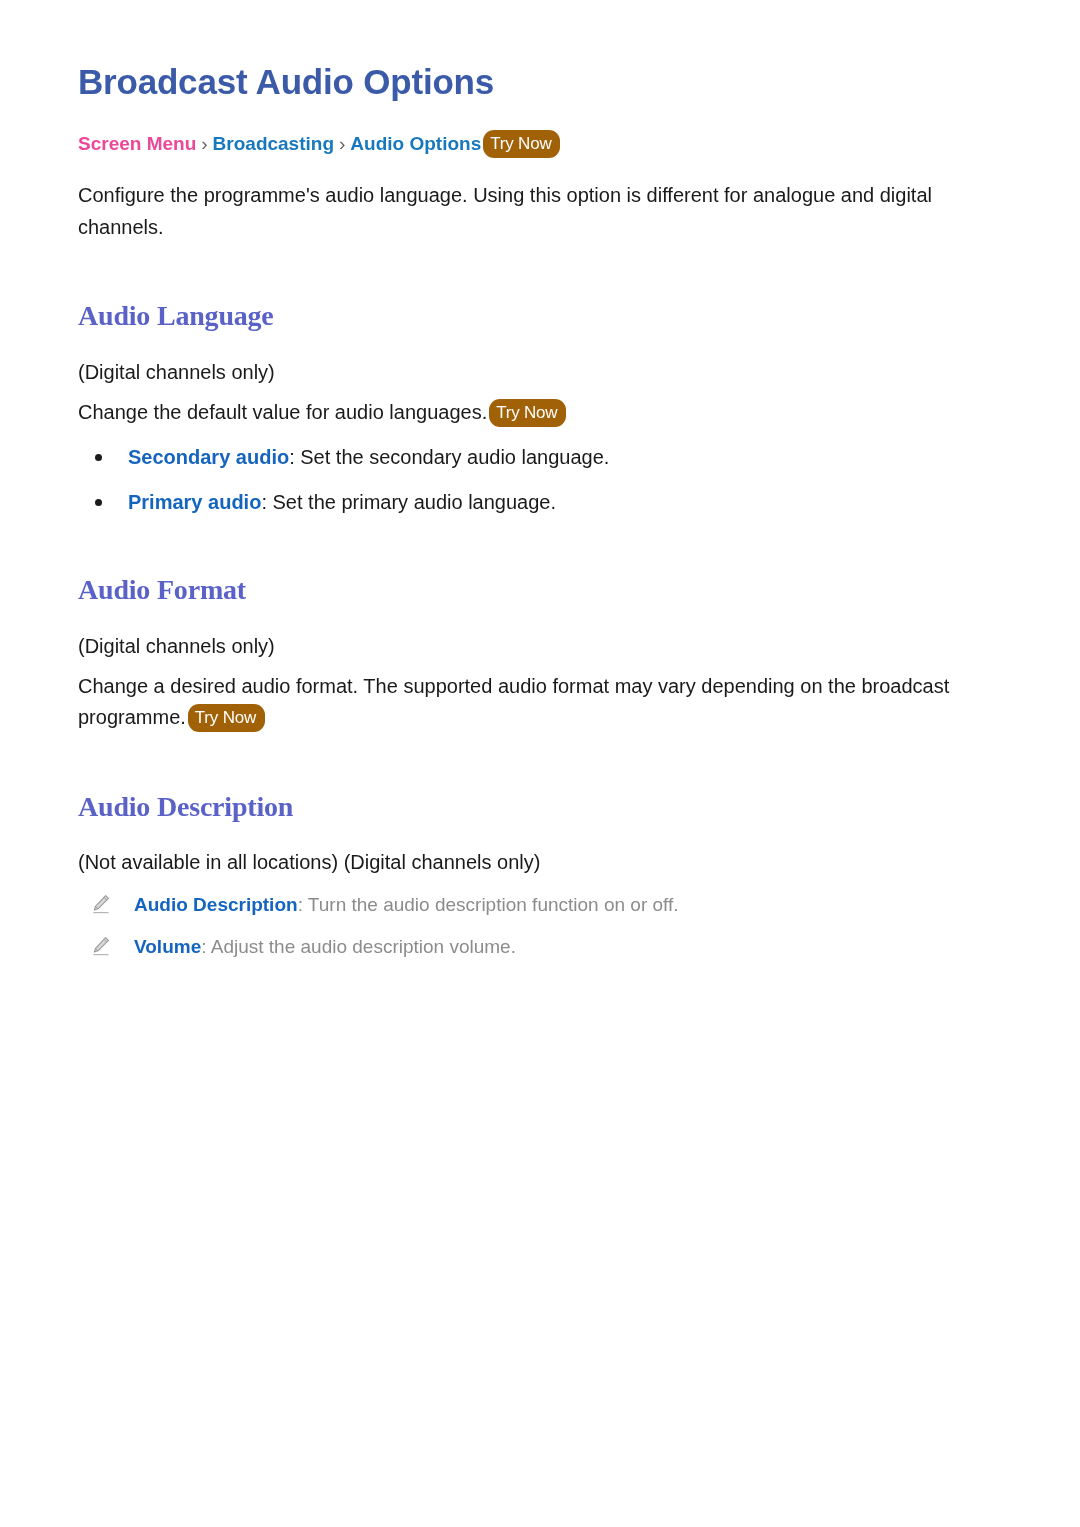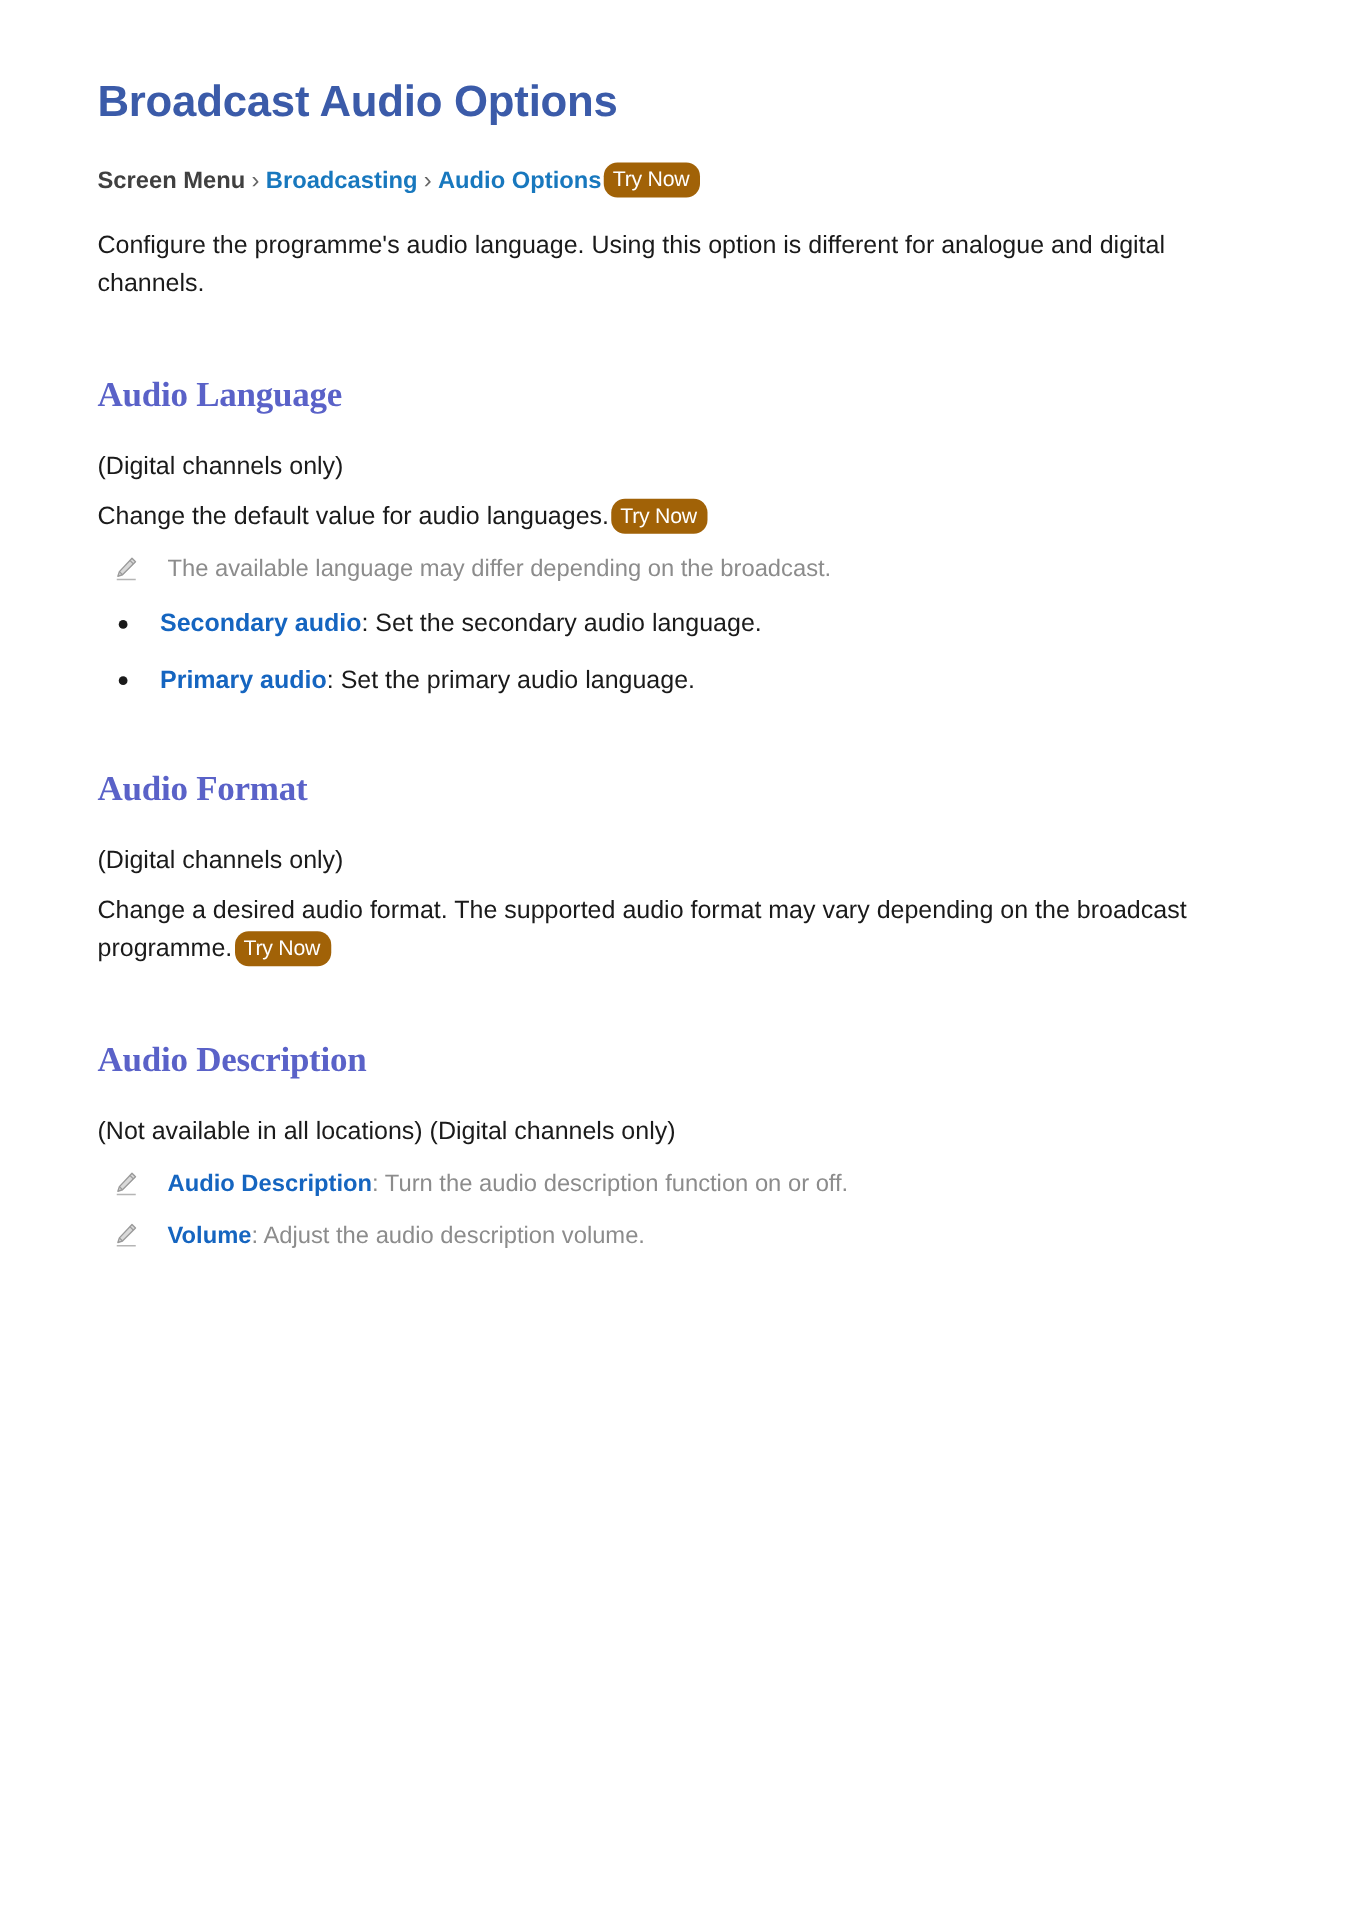--- a/index.html
+++ b/index.html
@@ -33,21 +33,21 @@
   }
 
   
   .breadcrumb {
     font-size: 19px;
     font-weight: bold;
     line-height: 1.4;
     margin: 0 0 22px 0;
     white-space: nowrap;
   }
-  .crumb-root { color: #404040; }
+  .crumb-root { color: #ec4899; }
   .crumb-link { color: #1878be; }
   .crumb-sep {
     color: #666666;
     font-weight: normal;
     padding: 0 5px;
   }
 
   
   .try-now {
     display: inline-block;
@@ -149,80 +149,69 @@
   <p class="body-text">Configure the programme's audio language. Using this option is different for analogue and digital channels.</p>
 
   <h2 class="section-title">Audio Language</h2>
 
   <p class="note-line">(Digital channels only)</p>
 
   <p class="note-line">
     <span>Change the default value for audio languages.</span><span class="try-now">Try Now</span>
   </p>
 
+
+  <div class="bullet-row">
+    <span class="bullet-dot"></span>
+    <span class="bullet-text">
+      <span class="label">Secondary audio</span><span>: Set the secondary audio language.</span>
+    </span>
+  </div>
+
+  <div class="bullet-row">
+    <span class="bullet-dot"></span>
+    <span class="bullet-text">
+      <span class="label">Primary audio</span><span>: Set the primary audio language.</span>
+    </span>
+  </div>
+
+  <h2 class="section-title">Audio Format</h2>
+
+  <p class="note-line">(Digital channels only)</p>
+
+  <p class="body-text">
+    <span>Change a desired audio format. The supported audio format may vary depending on the broadcast programme.</span><span class="try-now">Try Now</span>
+  </p>
+
+  <h2 class="section-title">Audio Description</h2>
+
+  <p class="note-line">(Not available in all locations) (Digital channels only)</p>
+
+
   <div class="note-row">
     <span class="pencil-icon">
       <svg viewBox="0 0 22 22" width="22" height="22" aria-hidden="true">
         <path d="M15.6 2.6 L18.4 5.4 L8.0 15.8 L4.3 17.0 L5.5 13.3 Z" fill="#d9d9d9" stroke="#9a9a9a" stroke-width="1.1" stroke-linejoin="round"></path>
         <path d="M13.9 4.3 L16.7 7.1" stroke="#9a9a9a" stroke-width="1" fill="none"></path>
         <path d="M5.5 13.3 L8.0 15.8" stroke="#9a9a9a" stroke-width="1" fill="none"></path>
         <path d="M3.4 19.6 L18.6 19.6" stroke="#b5b5b5" stroke-width="1.2" fill="none"></path>
       </svg>
     </span>
-    <span class="note-text">The available language may differ depending on the broadcast.</span>
-  </div>
-
-  <div class="bullet-row">
-    <span class="bullet-dot"></span>
-    <span class="bullet-text">
-      <span class="label">Secondary audio</span><span>: Set the secondary audio language.</span>
-    </span>
-  </div>
-
-  <div class="bullet-row">
-    <span class="bullet-dot"></span>
-    <span class="bullet-text">
-      <span class="label">Primary audio</span><span>: Set the primary audio language.</span>
-    </span>
-  </div>
-
-  <h2 class="section-title">Audio Format</h2>
-
-  <p class="note-line">(Digital channels only)</p>
-
-  <p class="body-text">
-    <span>Change a desired audio format. The supported audio format may vary depending on the broadcast programme.</span><span class="try-now">Try Now</span>
-  </p>
-
-  <h2 class="section-title">Audio Description</h2>
-
-  <p class="note-line">(Not available in all locations) (Digital channels only)</p>
-
+    <span class="note-text">
+      <span class="label">Audio Description</span><span>: Turn the audio description function on or off.</span>
+    </span>
+  </div>
 
   <div class="note-row">
     <span class="pencil-icon">
       <svg viewBox="0 0 22 22" width="22" height="22" aria-hidden="true">
         <path d="M15.6 2.6 L18.4 5.4 L8.0 15.8 L4.3 17.0 L5.5 13.3 Z" fill="#d9d9d9" stroke="#9a9a9a" stroke-width="1.1" stroke-linejoin="round"></path>
         <path d="M13.9 4.3 L16.7 7.1" stroke="#9a9a9a" stroke-width="1" fill="none"></path>
         <path d="M5.5 13.3 L8.0 15.8" stroke="#9a9a9a" stroke-width="1" fill="none"></path>
         <path d="M3.4 19.6 L18.6 19.6" stroke="#b5b5b5" stroke-width="1.2" fill="none"></path>
       </svg>
     </span>
     <span class="note-text">
-      <span class="label">Audio Description</span><span>: Turn the audio description function on or off.</span>
-    </span>
-  </div>
-
-  <div class="note-row">
-    <span class="pencil-icon">
-      <svg viewBox="0 0 22 22" width="22" height="22" aria-hidden="true">
-        <path d="M15.6 2.6 L18.4 5.4 L8.0 15.8 L4.3 17.0 L5.5 13.3 Z" fill="#d9d9d9" stroke="#9a9a9a" stroke-width="1.1" stroke-linejoin="round"></path>
-        <path d="M13.9 4.3 L16.7 7.1" stroke="#9a9a9a" stroke-width="1" fill="none"></path>
-        <path d="M5.5 13.3 L8.0 15.8" stroke="#9a9a9a" stroke-width="1" fill="none"></path>
-        <path d="M3.4 19.6 L18.6 19.6" stroke="#b5b5b5" stroke-width="1.2" fill="none"></path>
-      </svg>
-    </span>
-    <span class="note-text">
       <span class="label">Volume</span><span>: Adjust the audio description volume.</span>
     </span>
   </div>
 
 </div>
 
 </body></html>

